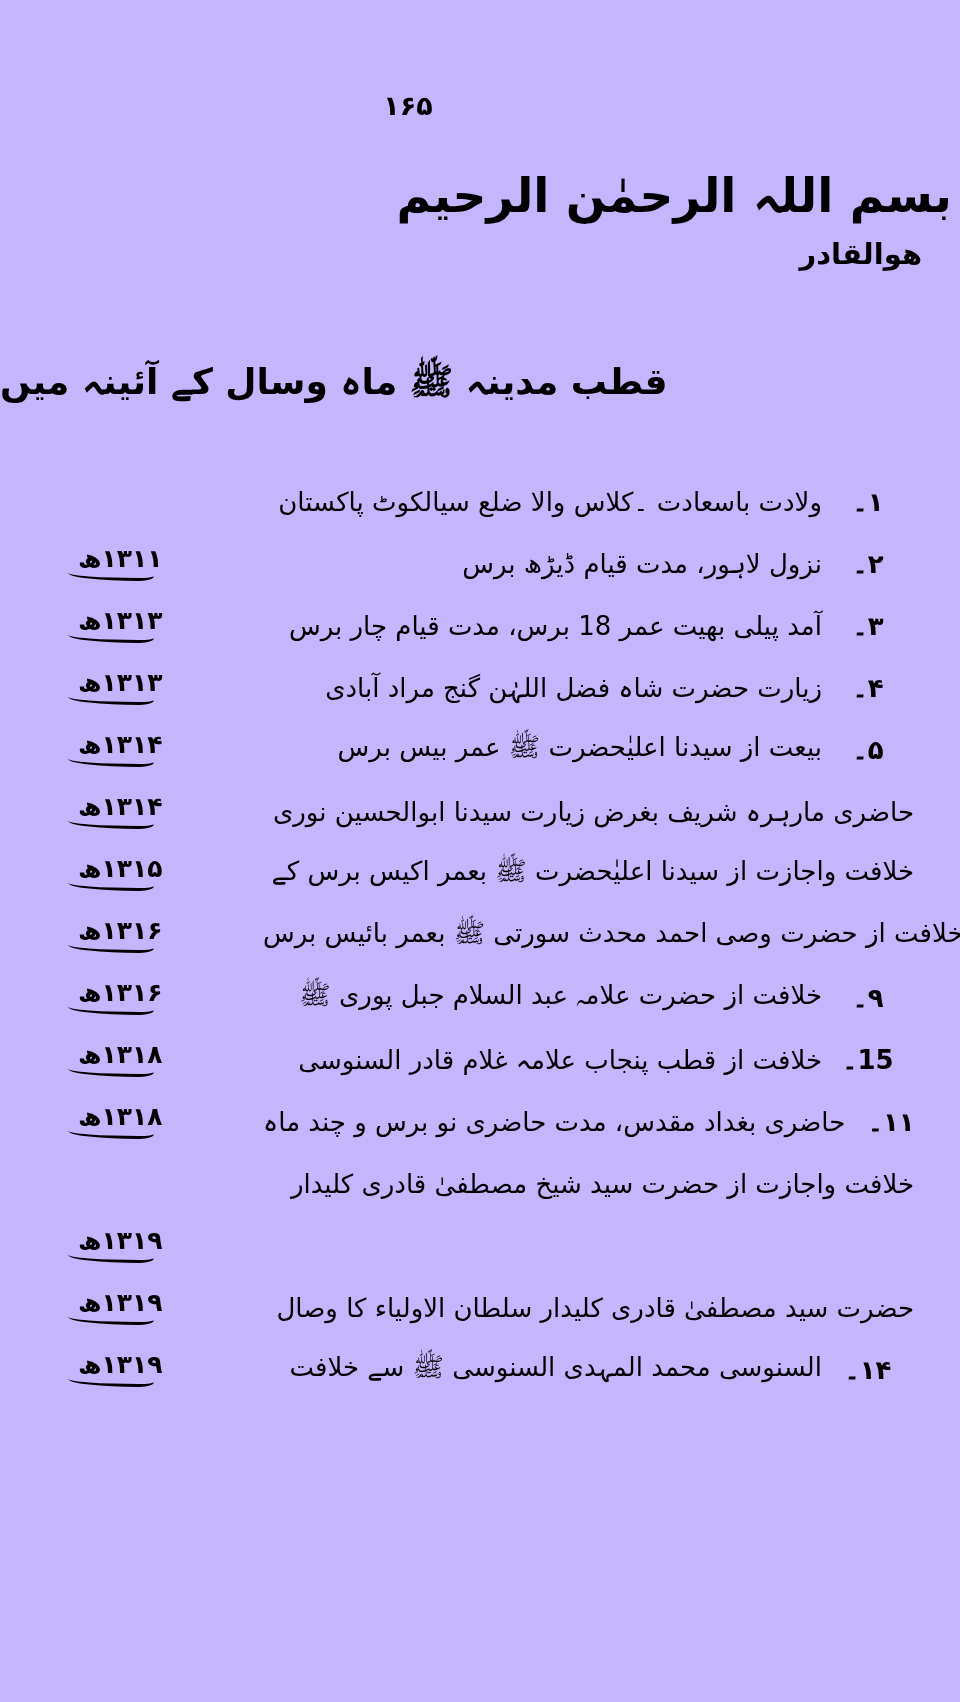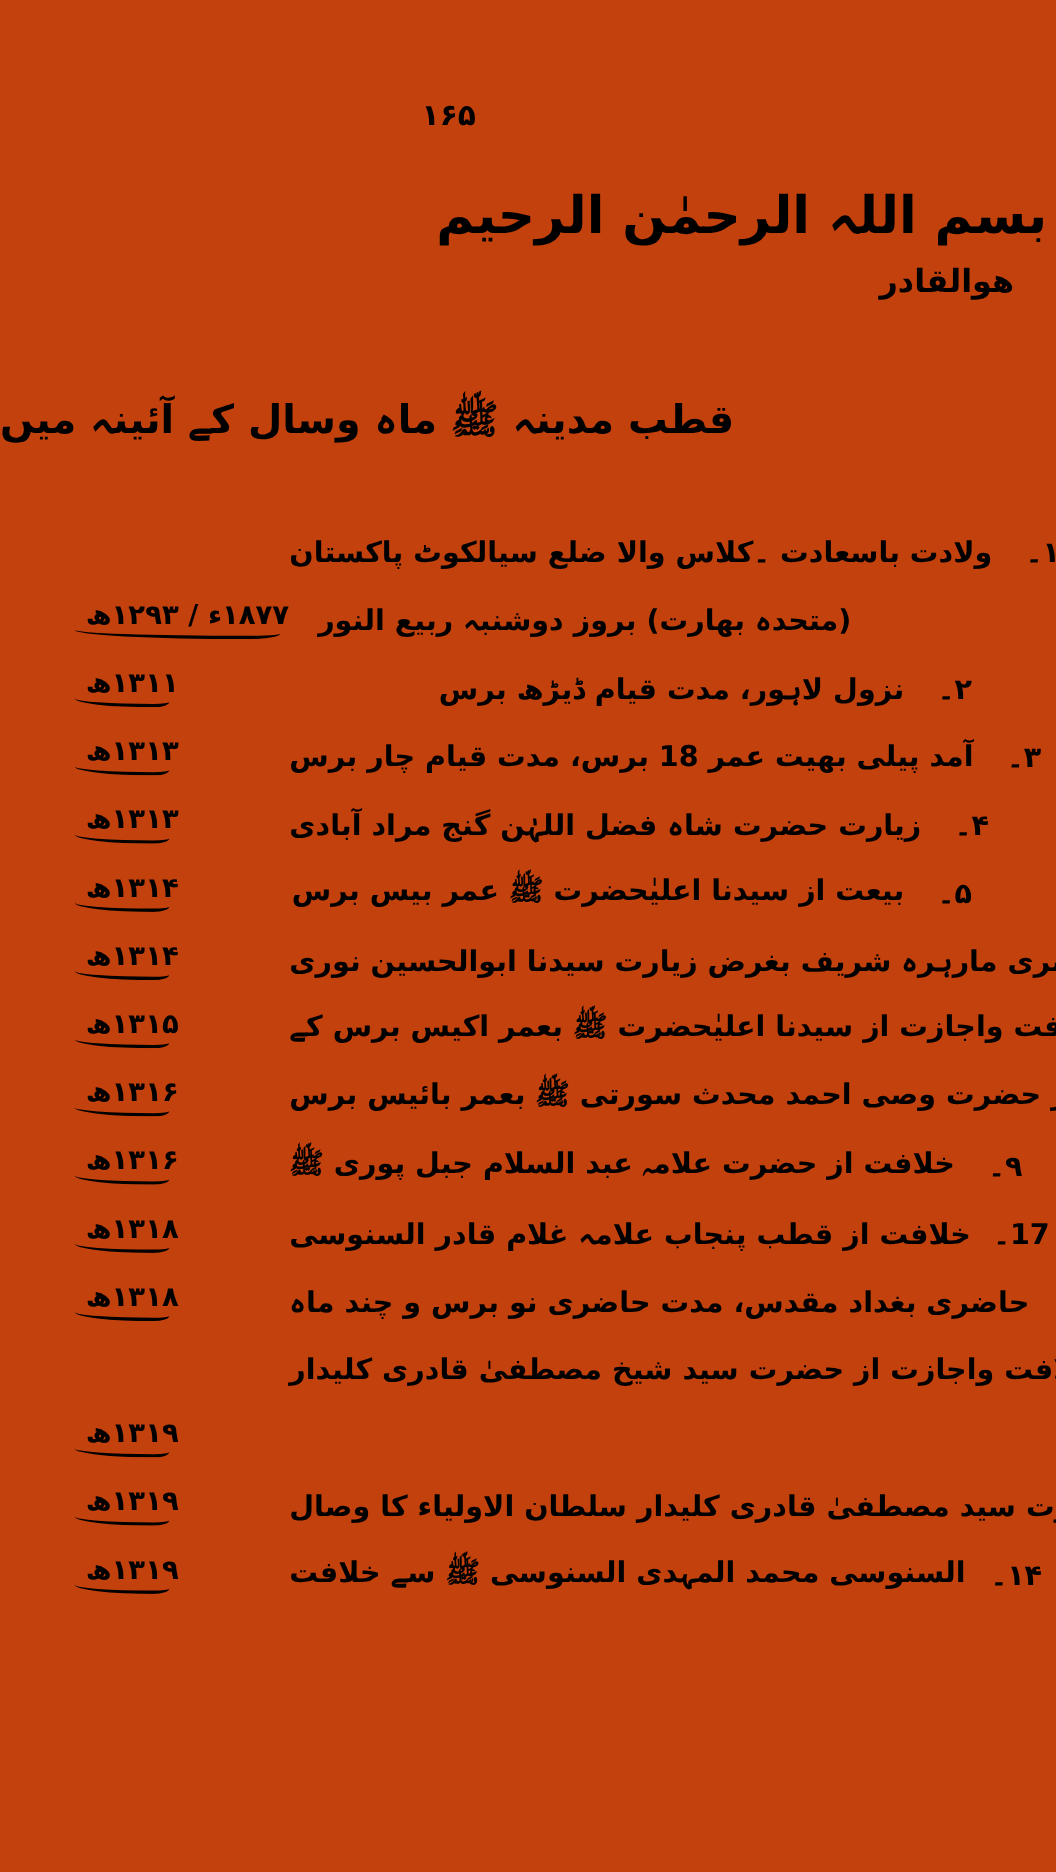--- a/index.html
+++ b/index.html
@@ -1,20 +1,20 @@
 <!DOCTYPE html>
 <html lang="ur"><head>
 <meta charset="utf-8">
 <style>
   html,body{margin:0;padding:0;background:#e8e8e8;}
   .page{
     position:relative;
     width:960px;height:1702px;
     margin:0 auto;
-    background:#c2410c;
+    background:#c4b5fd;
     color:#000;
     font-family:"DejaVu Sans",sans-serif;
     overflow:hidden;
   }
   .page-number{
     position:absolute;top:90px;left:0;right:0;
     text-align:center;
     transform:translateX(-72px);
     font-size:27px;font-weight:bold;
   }
@@ -65,21 +65,21 @@
     position:absolute;left:0;right:14px;bottom:4px;
     height:10px;
     border-bottom:3px solid #000;
     border-bottom-left-radius:100% 10px;
     border-bottom-right-radius:20% 6px;
   }
   .text-cell{
     flex:1;
     direction:rtl;
     text-align:right;
-    font-size:26px;font-weight:bold;
+    font-size:26px;font-weight:normal;
     white-space:nowrap;
   }
   .text-cell.cont1{padding-left:0;padding-right:48px;}
   .text-cell.cont2{padding-right:160px;}
   .num-cell{
     width:92px;flex:none;
     direction:rtl;text-align:center;
     font-size:26px;font-weight:bold;
   }
 </style>
@@ -97,27 +97,20 @@
 
   <div class="main-title">قطب مدینہ ﷺ ماہ وسال کے آئینہ میں</div>
 
   <div class="entries">
 
     <div class="line">
       <div class="date-cell"></div>
       <div class="text-cell">ولادت باسعادت ۔کلاس والا ضلع سیالکوٹ پاکستان</div>
       <div class="num-cell">۱۔</div>
     </div>
-    <div class="line">
-      <div class="date-cell">
-        <span class="hijri">۱۸۷۷ء / ۱۲۹۳ھ</span>
-      </div>
-      <div class="text-cell cont1">(متحدہ بھارت) بروز دوشنبہ ربیع النور</div>
-      <div class="num-cell"></div>
-    </div>
 
     <div class="line">
       <div class="date-cell">
         <span class="hijri">۱۳۱۱ھ</span>
       </div>
       <div class="text-cell">نزول لاہور، مدت قیام ڈیڑھ برس</div>
       <div class="num-cell">۲۔</div>
     </div>
 
     <div class="line">
@@ -174,21 +167,21 @@
       </div>
       <div class="text-cell">خلافت از حضرت علامہ عبد السلام جبل پوری ﷺ</div>
       <div class="num-cell">۹۔</div>
     </div>
 
     <div class="line">
       <div class="date-cell">
         <span class="hijri">۱۳۱۸ھ</span>
       </div>
       <div class="text-cell">خلافت از قطب پنجاب علامہ غلام قادر السنوسی</div>
-      <div class="num-cell">17۔</div>
+      <div class="num-cell">15۔</div>
     </div>
 
     <div class="line">
       <div class="date-cell">
         <span class="hijri">۱۳۱۸ھ</span>
       </div>
       <div class="text-cell">حاضری بغداد مقدس، مدت حاضری نو برس و چند ماہ</div>
       <div class="num-cell">۱۱۔</div>
     </div>
 

